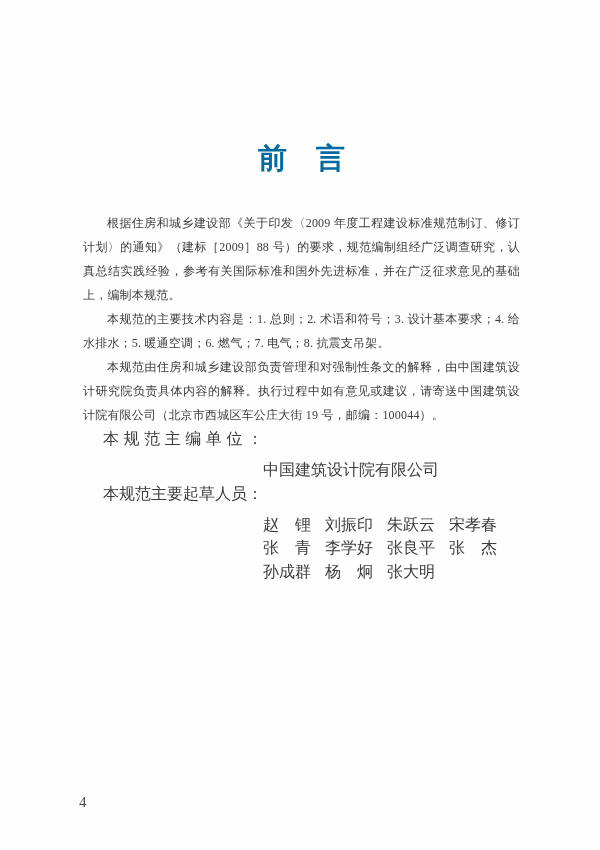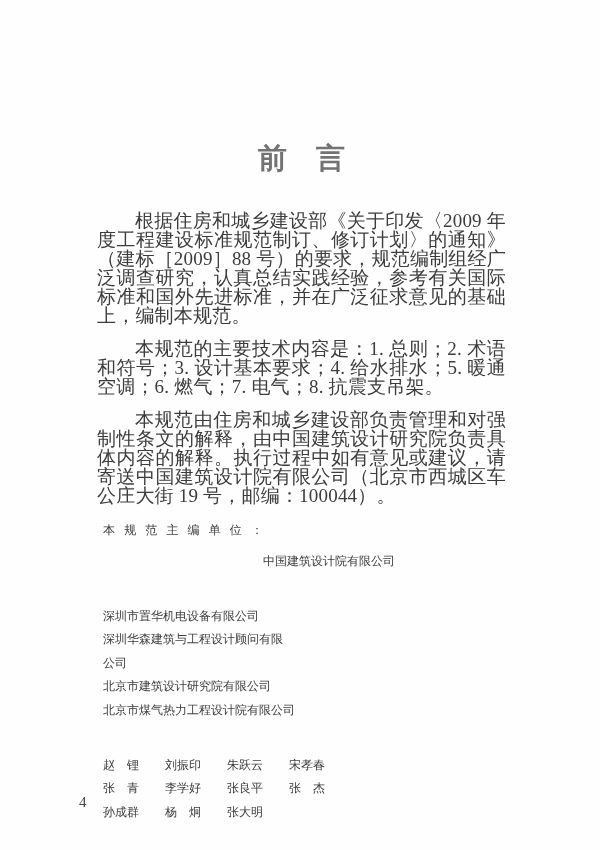--- a/index.html
+++ b/index.html
@@ -23,35 +23,35 @@
   .content {
     position: absolute;
     left: 83px;
     top: 142px;
     width: 437px;
   }
   .doc-title {
     font-size: 29px;
     line-height: 33px;
     font-weight: 700;
-    color: #737373;
+    color: #0369a1;
     text-align: center;
     margin: 0 0 36px 0;
   }
   .body-text p {
-    margin: 14px;
-    font-size: 19px;
-    line-height: 19px;
+    margin: 0;
+    font-size: 12px;
+    line-height: 24px;
     text-align: justify;
     text-indent: 2em;
     letter-spacing: 0.2px;
   }
   .editorial {
     padding-left: 20px;
-    font-size: 12px;
+    font-size: 16px;
     line-height: 23.6px;
   }
   .ed-row {
     display: flex;
     align-items: flex-start;
   }
   .ed-label {
     display: inline-block;
     width: 160px;
     flex: none;
@@ -98,30 +98,24 @@
     </div>
 
     <div class="editorial">
 
       <div class="ed-row">
         <span class="ed-label justified">本规范主编单位：</span>
         <span class="ed-value ed-line">中国建筑设计院有限公司</span>
       </div>
 
       <div class="ed-row">
-        <div class="ed-value">
-          <div class="ed-line">深圳市置华机电设备有限公司</div>
-          <div class="ed-line">深圳华森建筑与工程设计顾问有限</div>
-          <div class="ed-line">公司</div>
-          <div class="ed-line">北京市建筑设计研究院有限公司</div>
-          <div class="ed-line">北京市煤气热力工程设计院有限公司</div>
-        </div>
       </div>
 
       <div class="ed-row">
+        <span class="ed-label">本规范主要起草人员：</span>
         <div class="ed-value names-grid">
           <span>赵　锂</span>
           <span>刘振印</span>
           <span>朱跃云</span>
           <span>宋孝春</span>
           <span>张　青</span>
           <span>李学好</span>
           <span>张良平</span>
           <span>张　杰</span>
           <span>孙成群</span>

